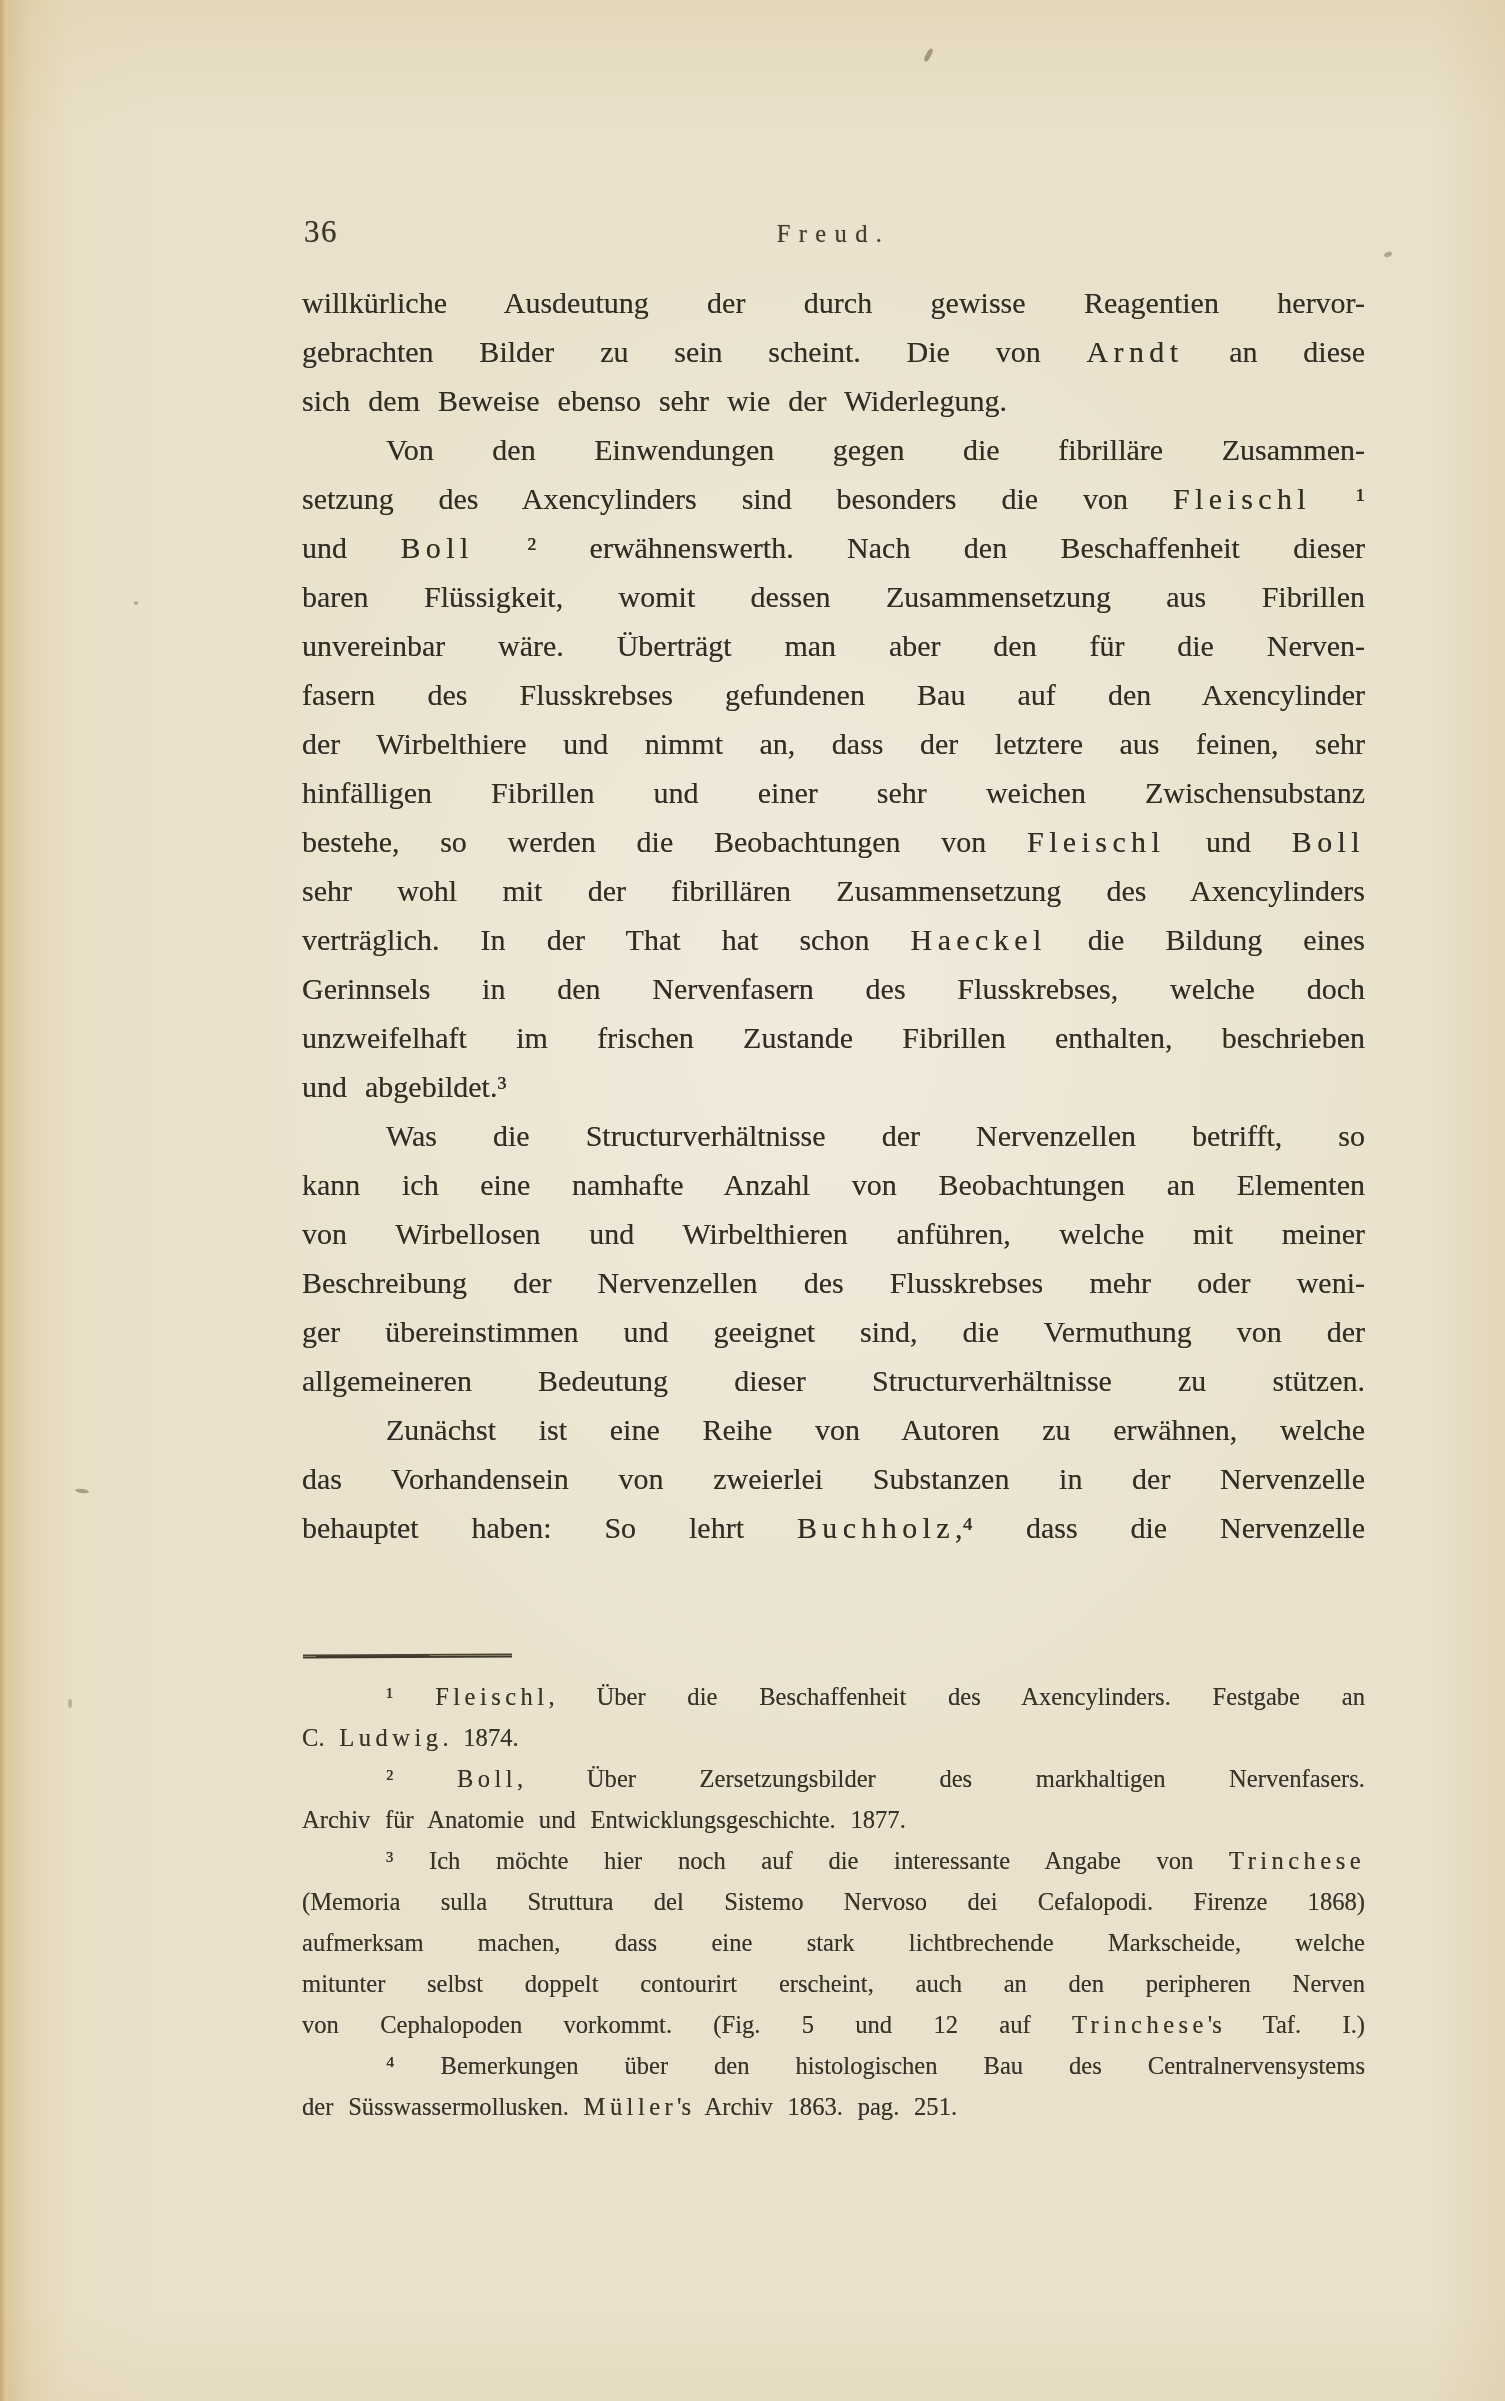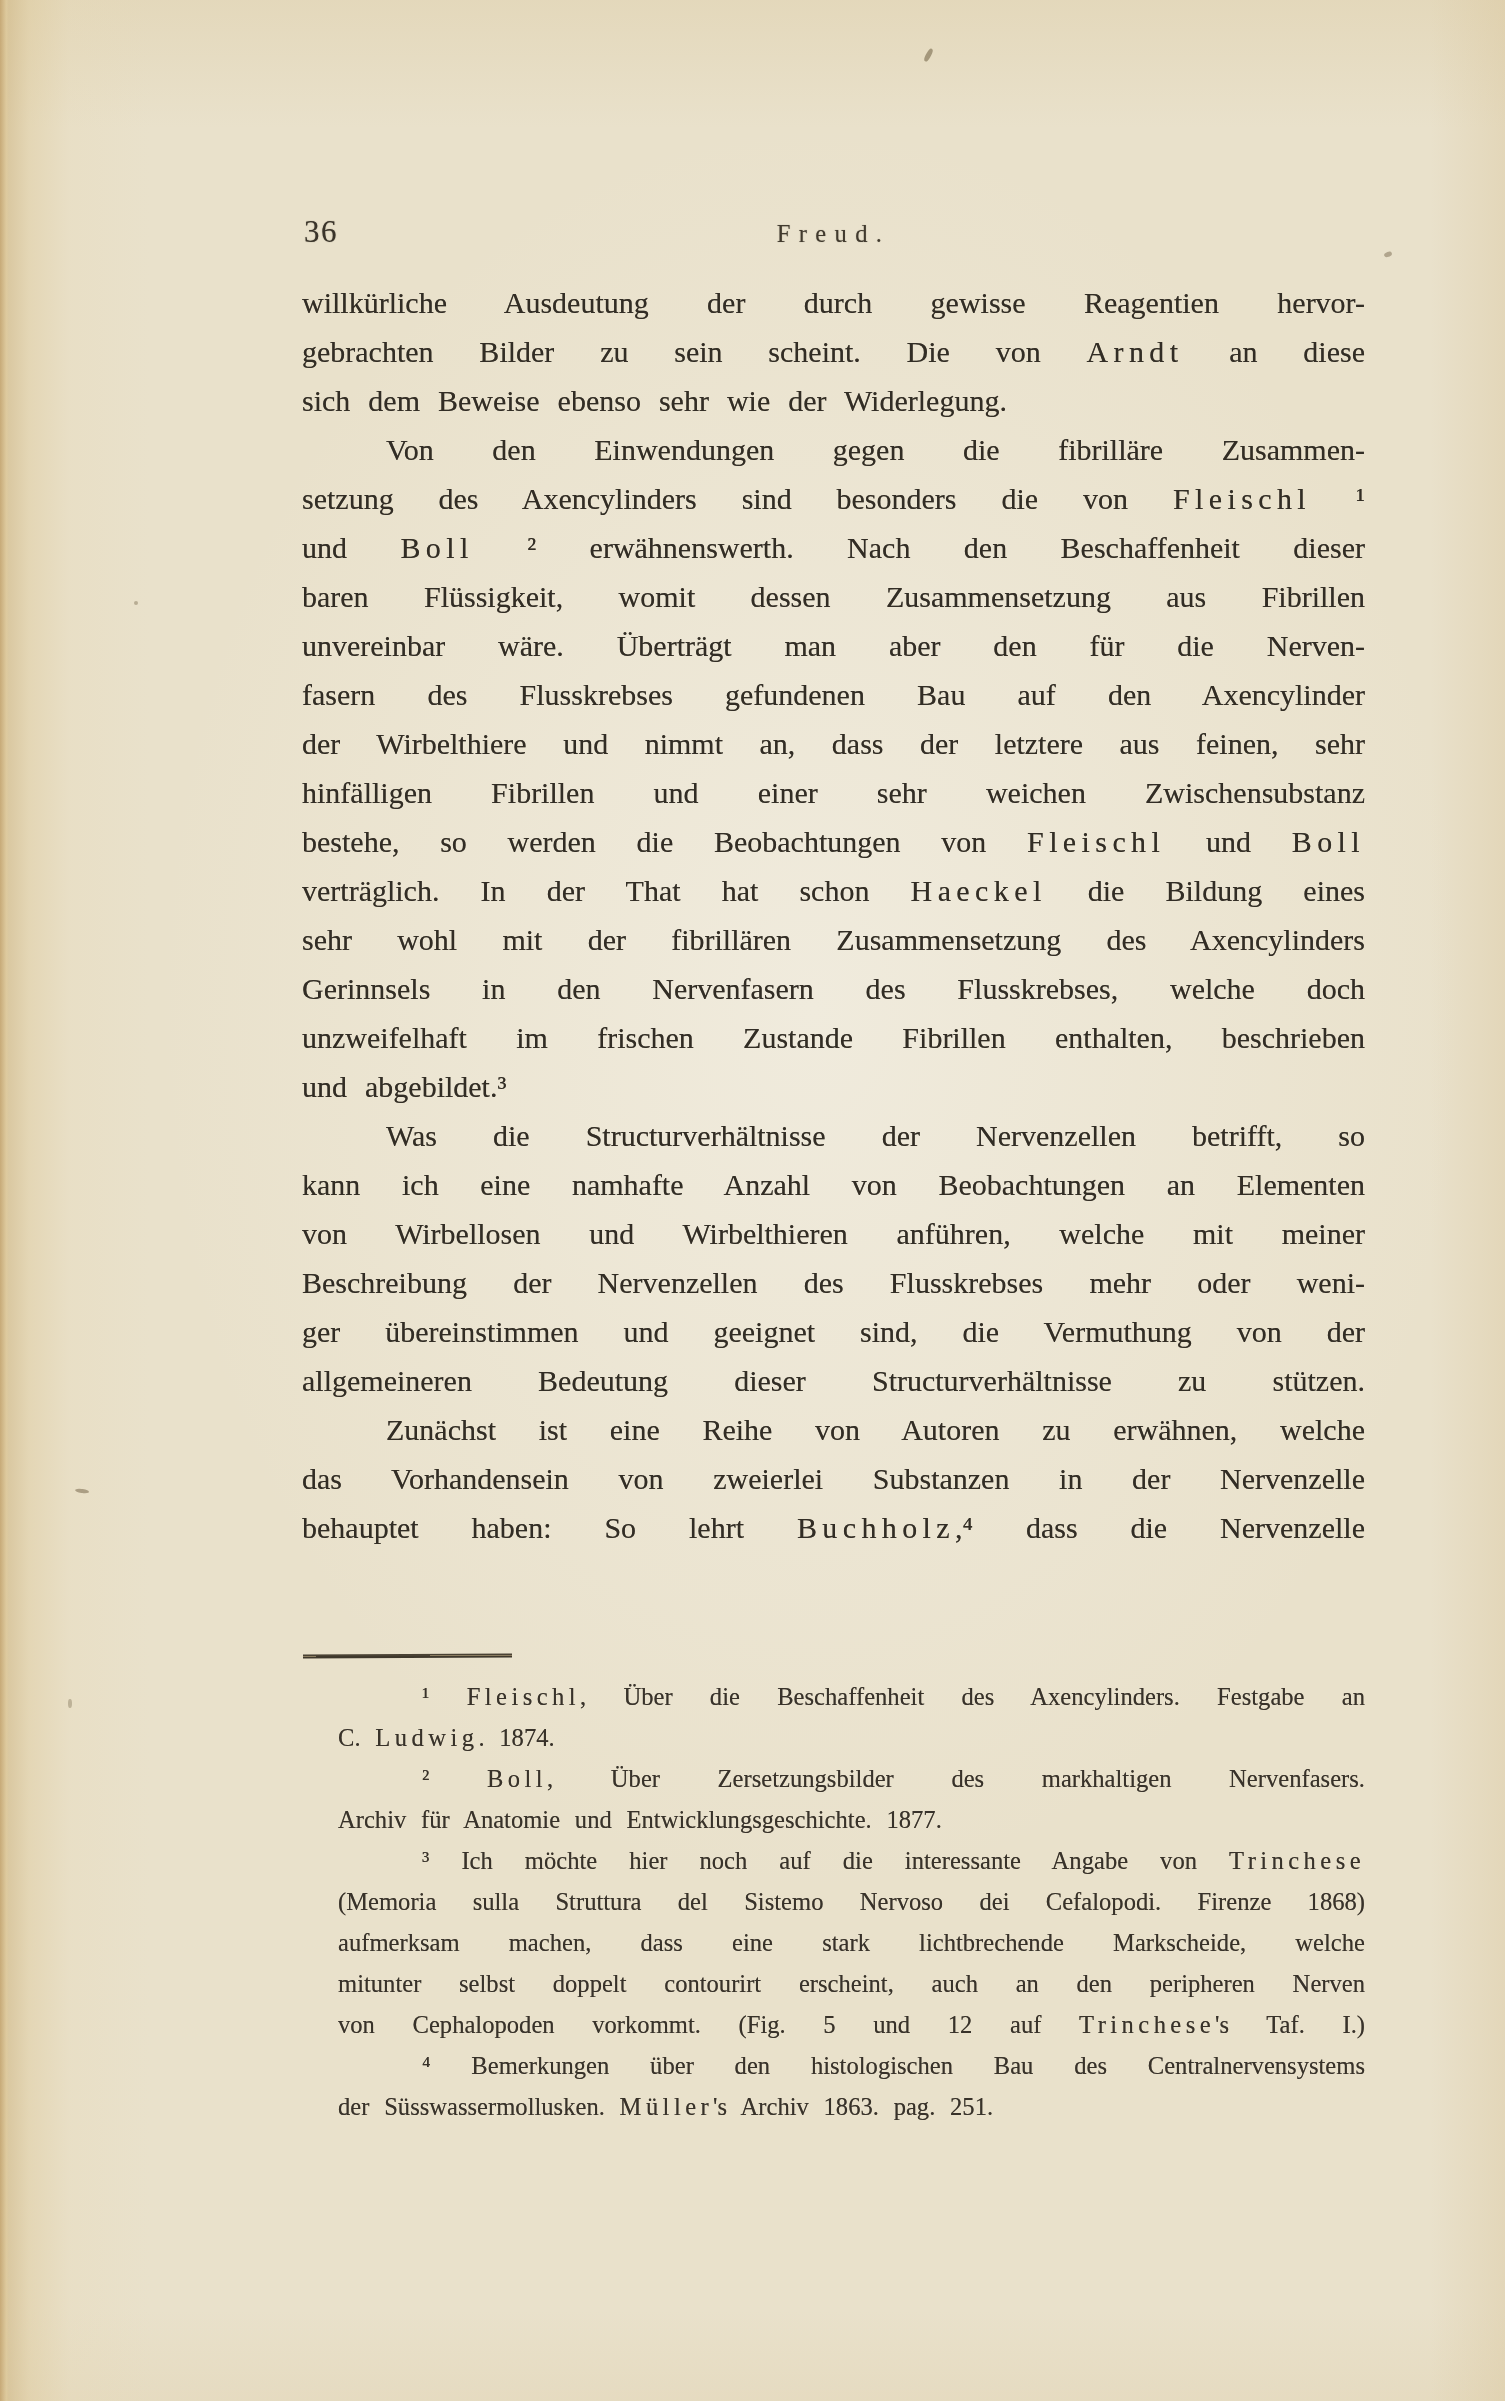--- a/index.html
+++ b/index.html
@@ -37,21 +37,21 @@
     position: absolute; left: 302px; top: 278px; width: 1063px;
     font-size: 30px;
     text-shadow: 0 0 0.5px rgba(42,36,26,.55);
   }
   .body-text .line { height: 49px; line-height: 49px; }
   .footnotes {
     position: absolute; left: 302px; top: 1676px; width: 1063px;
     font-size: 24.6px; color: #38322a;
     text-shadow: 0 0 0.5px rgba(42,36,26,.5);
   }
-  .footnotes .line { height: 41px; line-height: 41px; margin-left: 36px; }
+  .footnotes .line { height: 41px; line-height: 41px; }
   .line {
     text-align: justify;
     text-align-last: justify;
     overflow: hidden;
     white-space: normal;
   }
   .line.nojust { text-align-last: left; word-spacing: 0.35em; }
   .line.indent { text-indent: 84px; }
   .sperr { letter-spacing: 0.18em; }
   .fnsep {
@@ -81,22 +81,22 @@
       <div class="line nojust"><span>sich dem Beweise ebenso sehr wie der Widerlegung.</span></div>
       <div class="line indent"><span>Von den Einwendungen gegen die fibrilläre Zusammen-</span></div>
       <div class="line"><span>setzung des Axencylinders sind besonders die von </span><span class="sperr">Fleischl</span><span> ¹</span></div>
       <div class="line"><span>und </span><span class="sperr">Boll</span><span> ² erwähnenswerth. Nach den Beschaffenheit dieser</span></div>
       <div class="line"><span>baren Flüssigkeit, womit dessen Zusammensetzung aus Fibrillen</span></div>
       <div class="line"><span>unvereinbar wäre. Überträgt man aber den für die Nerven-</span></div>
       <div class="line"><span>fasern des Flusskrebses gefundenen Bau auf den Axencylinder</span></div>
       <div class="line"><span>der Wirbelthiere und nimmt an, dass der letztere aus feinen, sehr</span></div>
       <div class="line"><span>hinfälligen Fibrillen und einer sehr weichen Zwischensubstanz</span></div>
       <div class="line"><span>bestehe, so werden die Beobachtungen von </span><span class="sperr">Fleischl</span><span> und </span><span class="sperr">Boll</span></div>
+      <div class="line"><span>sehr wohl mit der fibrillären Zusammensetzung des Axencylinders</span></div>
       <div class="line"><span>verträglich. In der That hat schon </span><span class="sperr">Haeckel</span><span> die Bildung eines</span></div>
-      <div class="line"><span>sehr wohl mit der fibrillären Zusammensetzung des Axencylinders</span></div>
       <div class="line"><span>Gerinnsels in den Nervenfasern des Flusskrebses, welche doch</span></div>
       <div class="line"><span>unzweifelhaft im frischen Zustande Fibrillen enthalten, beschrieben</span></div>
       <div class="line nojust"><span>und abgebildet.³</span></div>
       <div class="line indent"><span>Was die Structurverhältnisse der Nervenzellen betrifft, so</span></div>
       <div class="line"><span>kann ich eine namhafte Anzahl von Beobachtungen an Elementen</span></div>
       <div class="line"><span>von Wirbellosen und Wirbelthieren anführen, welche mit meiner</span></div>
       <div class="line"><span>Beschreibung der Nervenzellen des Flusskrebses mehr oder weni-</span></div>
       <div class="line"><span>ger übereinstimmen und geeignet sind, die Vermuthung von der</span></div>
       <div class="line"><span>allgemeineren Bedeutung dieser Structurverhältnisse zu stützen.</span></div>
       <div class="line indent"><span>Zunächst ist eine Reihe von Autoren zu erwähnen, welche</span></div>

